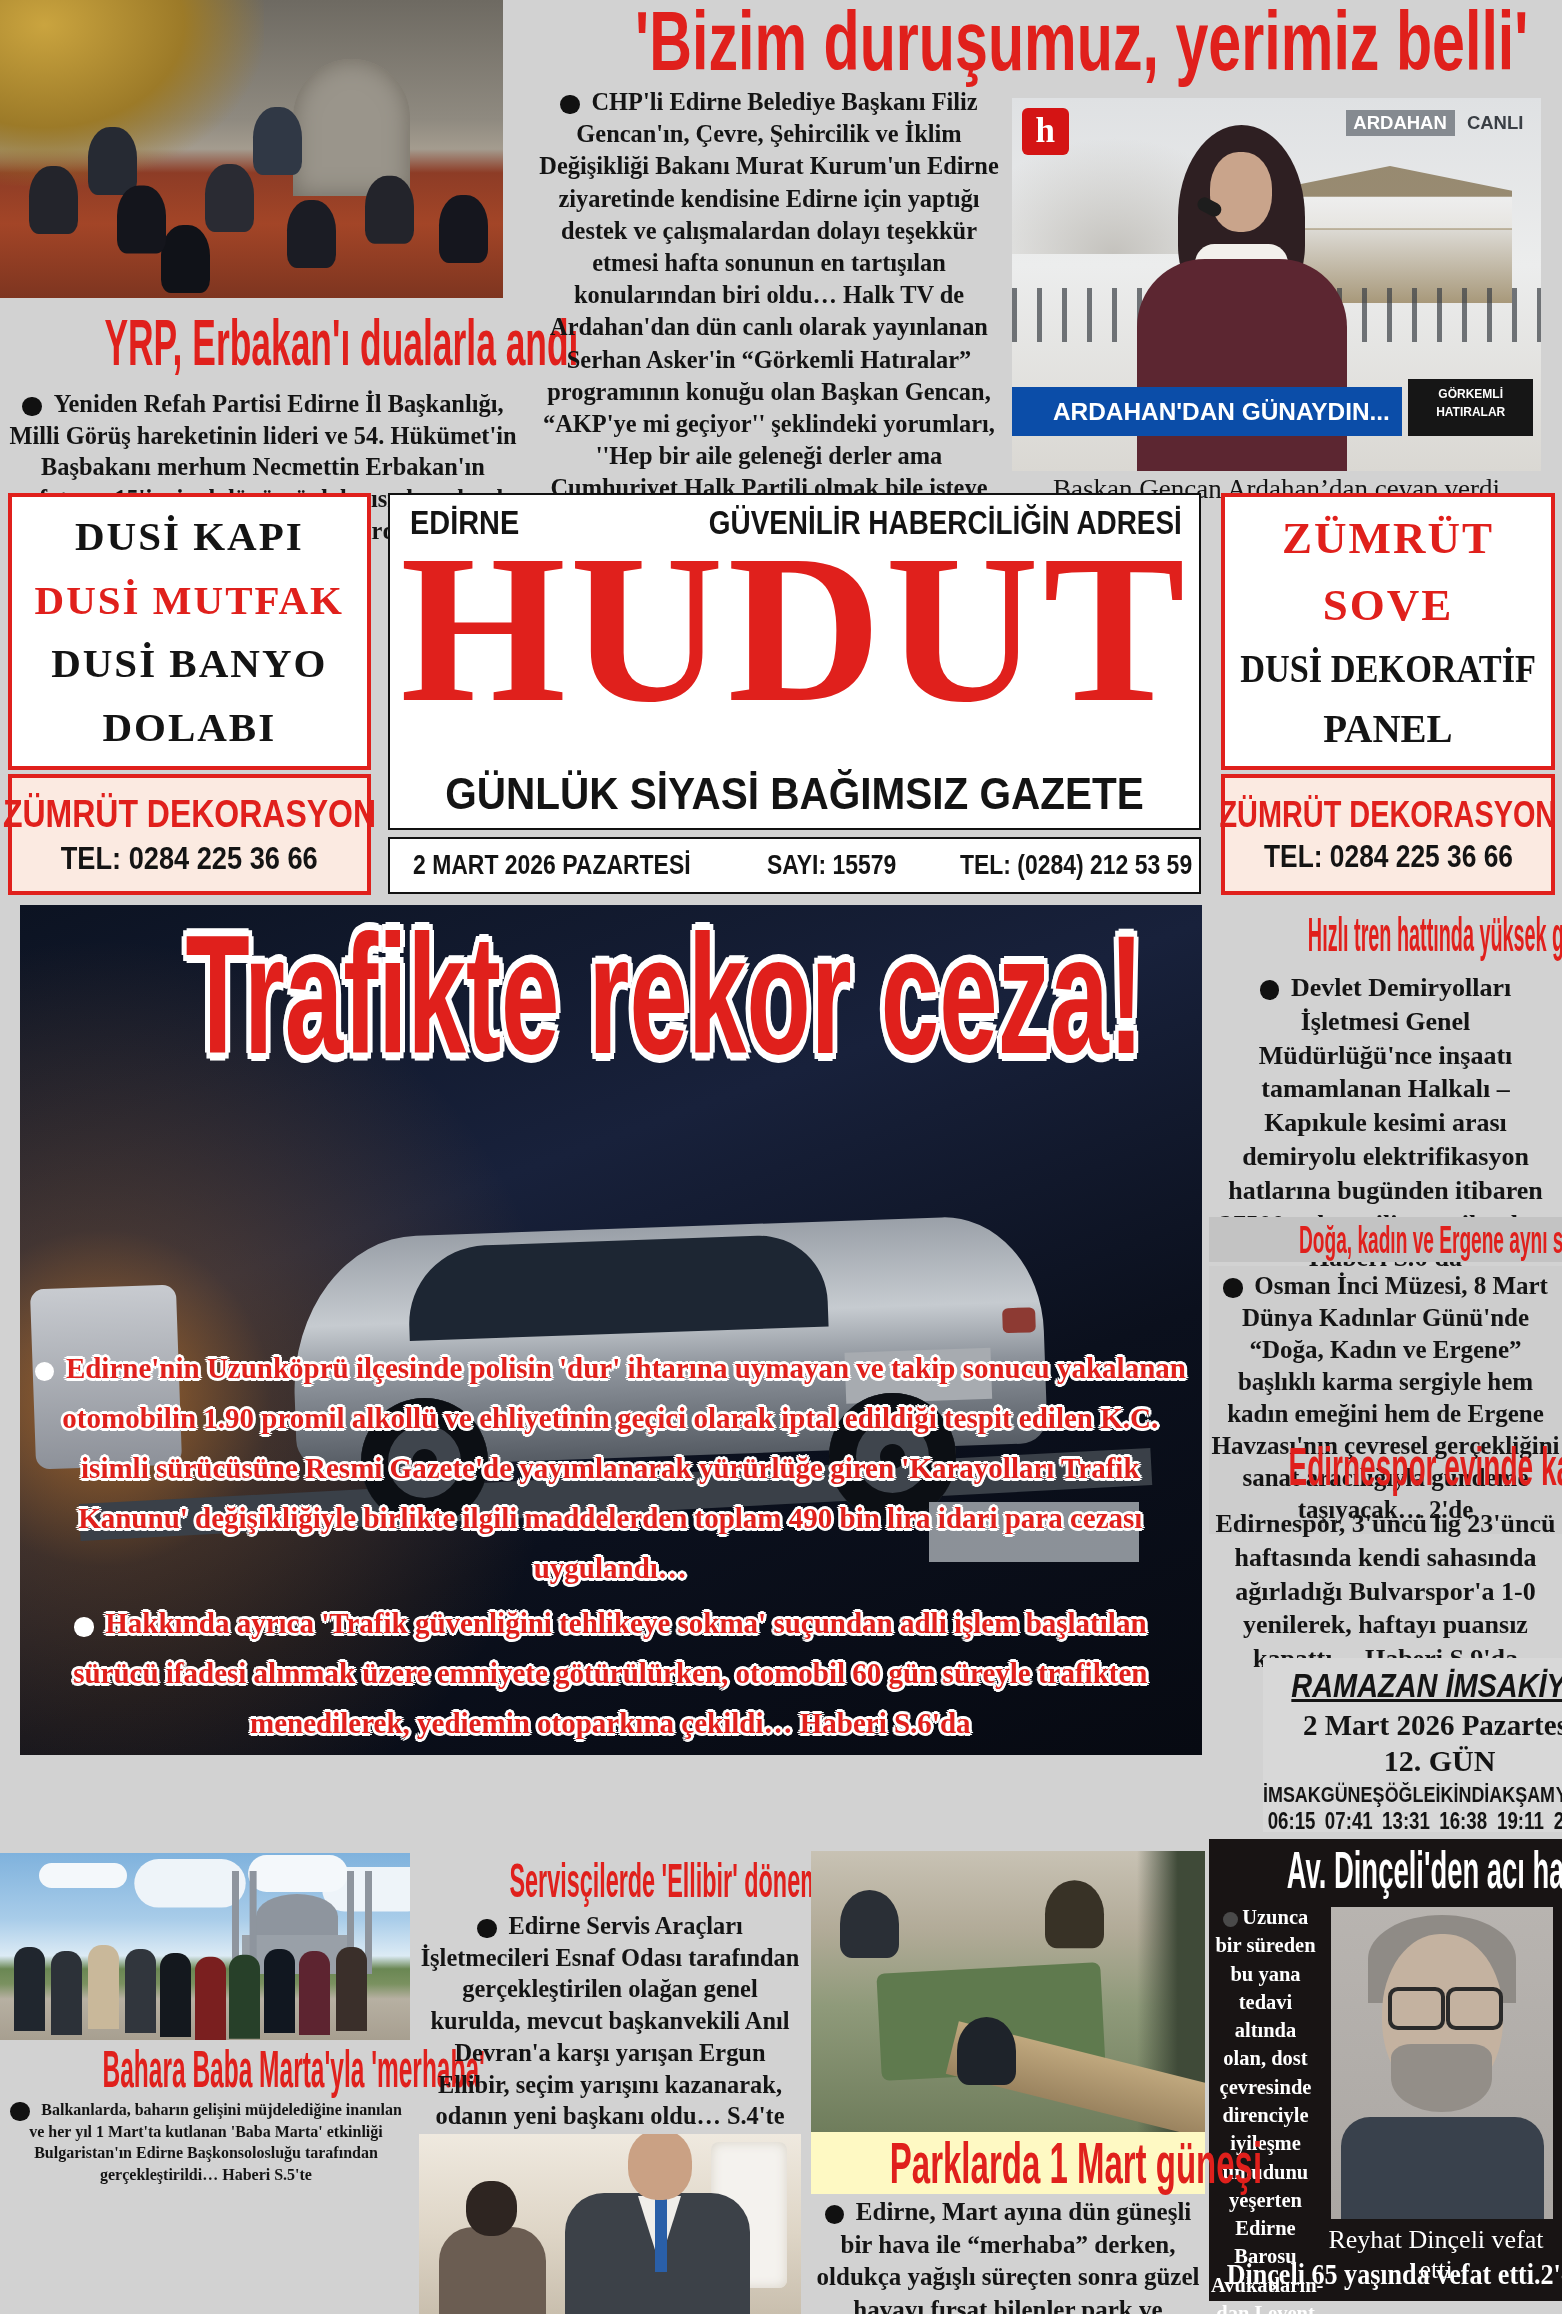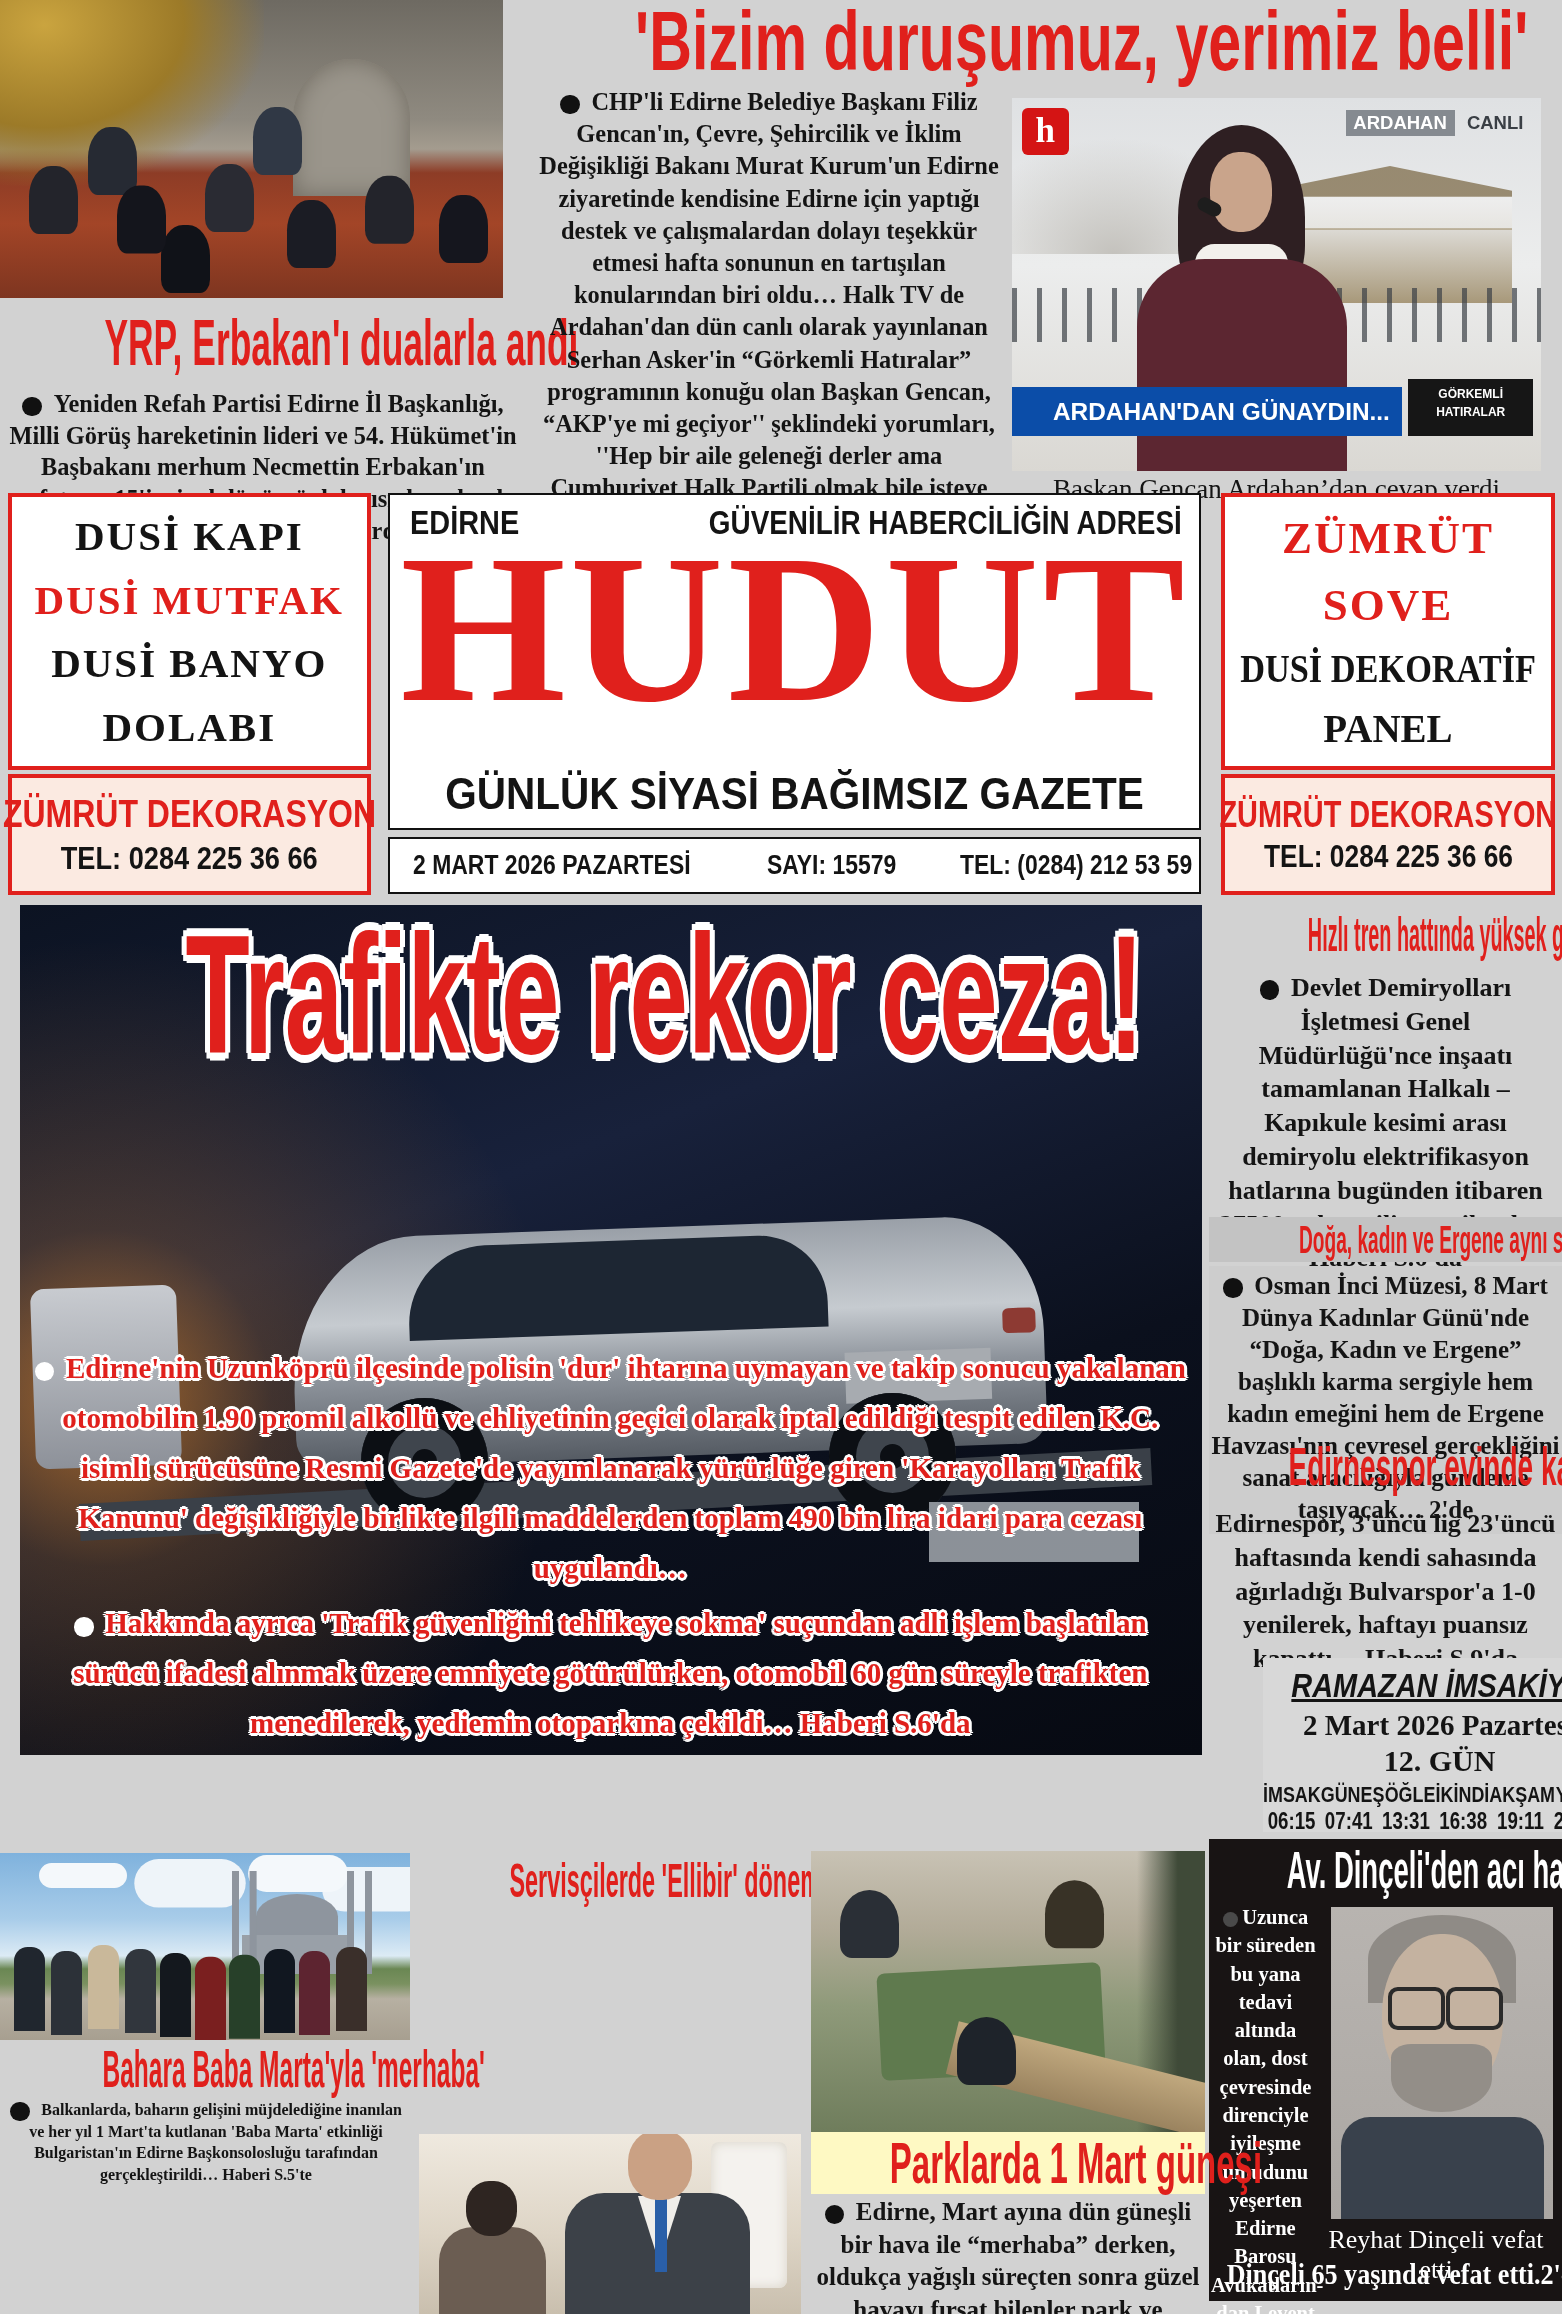--- a/index.html
+++ b/index.html
@@ -249,20 +249,23 @@
   <div class="abs ctr" style="left:0;top:2040px;width:410px;height:59px;">
     <span class="sans red nowrap sqz" style="font-size:49px;line-height:59px;transform:scale(0.5,1.05);">Bahara Baba Marta'yla 'merhaba'</span>
   </div>
   <p class="abs serif ctr blk" style="left:2px;top:2099px;width:408px;margin:0;font-size:16px;line-height:1.33;">
     <span class="dot"></span><span>Balkanlarda, baharın gelişini müjdelediğine inanılan ve her yıl 1 Mart'ta kutlanan 'Baba Marta' etkinliği Bulgaristan'ın Edirne Başkonsolosluğu tarafından gerçekleştirildi… Haberi S.5'te</span>
   </p>
 
   <div class="abs ctr" style="left:417px;top:1853px;width:385px;height:55px;">
     <span class="sans red nowrap sqz" style="font-size:45px;line-height:55px;transform:scale(0.52,1.05);">Servisçilerde 'Ellibir' dönemi!</span>
   </div>
+  <p class="abs serif ctr blk" style="left:419px;top:1910px;width:382px;margin:0;font-size:24.4px;line-height:1.3;">
+    <span class="dot"></span><span>Edirne Servis Araçları İşletmecileri Esnaf Odası tarafından gerçekleştirilen olağan genel kurulda, mevcut başkanvekili Anıl Devran'a karşı yarışan Ergun Ellibir, seçim yarışını kazanarak, odanın yeni başkanı oldu…  S.4'te</span>
+  </p>
   <div class="photo" style="left:419px;top:2134px;width:382px;height:180px;
               background:linear-gradient(180deg,#efe9df 0%,#ded5c6 55%,#c9bfae 100%);">
     <div class="abs" style="right:13.7px;top:7.8px;width:76px;height:146px;background:#f4f2ee;border-radius:7.8px;box-shadow:inset 0 0 11.7px #d8d2c6;"></div>
     <div class="abs" style="left:146px;top:59px;width:185px;height:122px;background:#3c4148;border-radius:39px 39px 0 0;"></div>
     <div class="abs" style="left:219px;top:62px;width:43px;height:68px;background:#f0eeea;clip-path:polygon(0 0,100% 0,50% 100%);"></div>
     <div class="abs" style="left:236px;top:62px;width:11.7px;height:76px;background:#2a5fa8;"></div>
     <div class="abs" style="left:209px;top:-3.9px;width:64px;height:70px;background:#caa184;border-radius:45%;"></div>
     <div class="abs" style="left:19.5px;top:93px;width:107px;height:88px;background:#6b5d52;border-radius:34px 34px 0 0;"></div>
     <div class="abs" style="left:47px;top:47px;width:51px;height:55px;background:#2e2521;border-radius:45%;"></div>
   </div>

